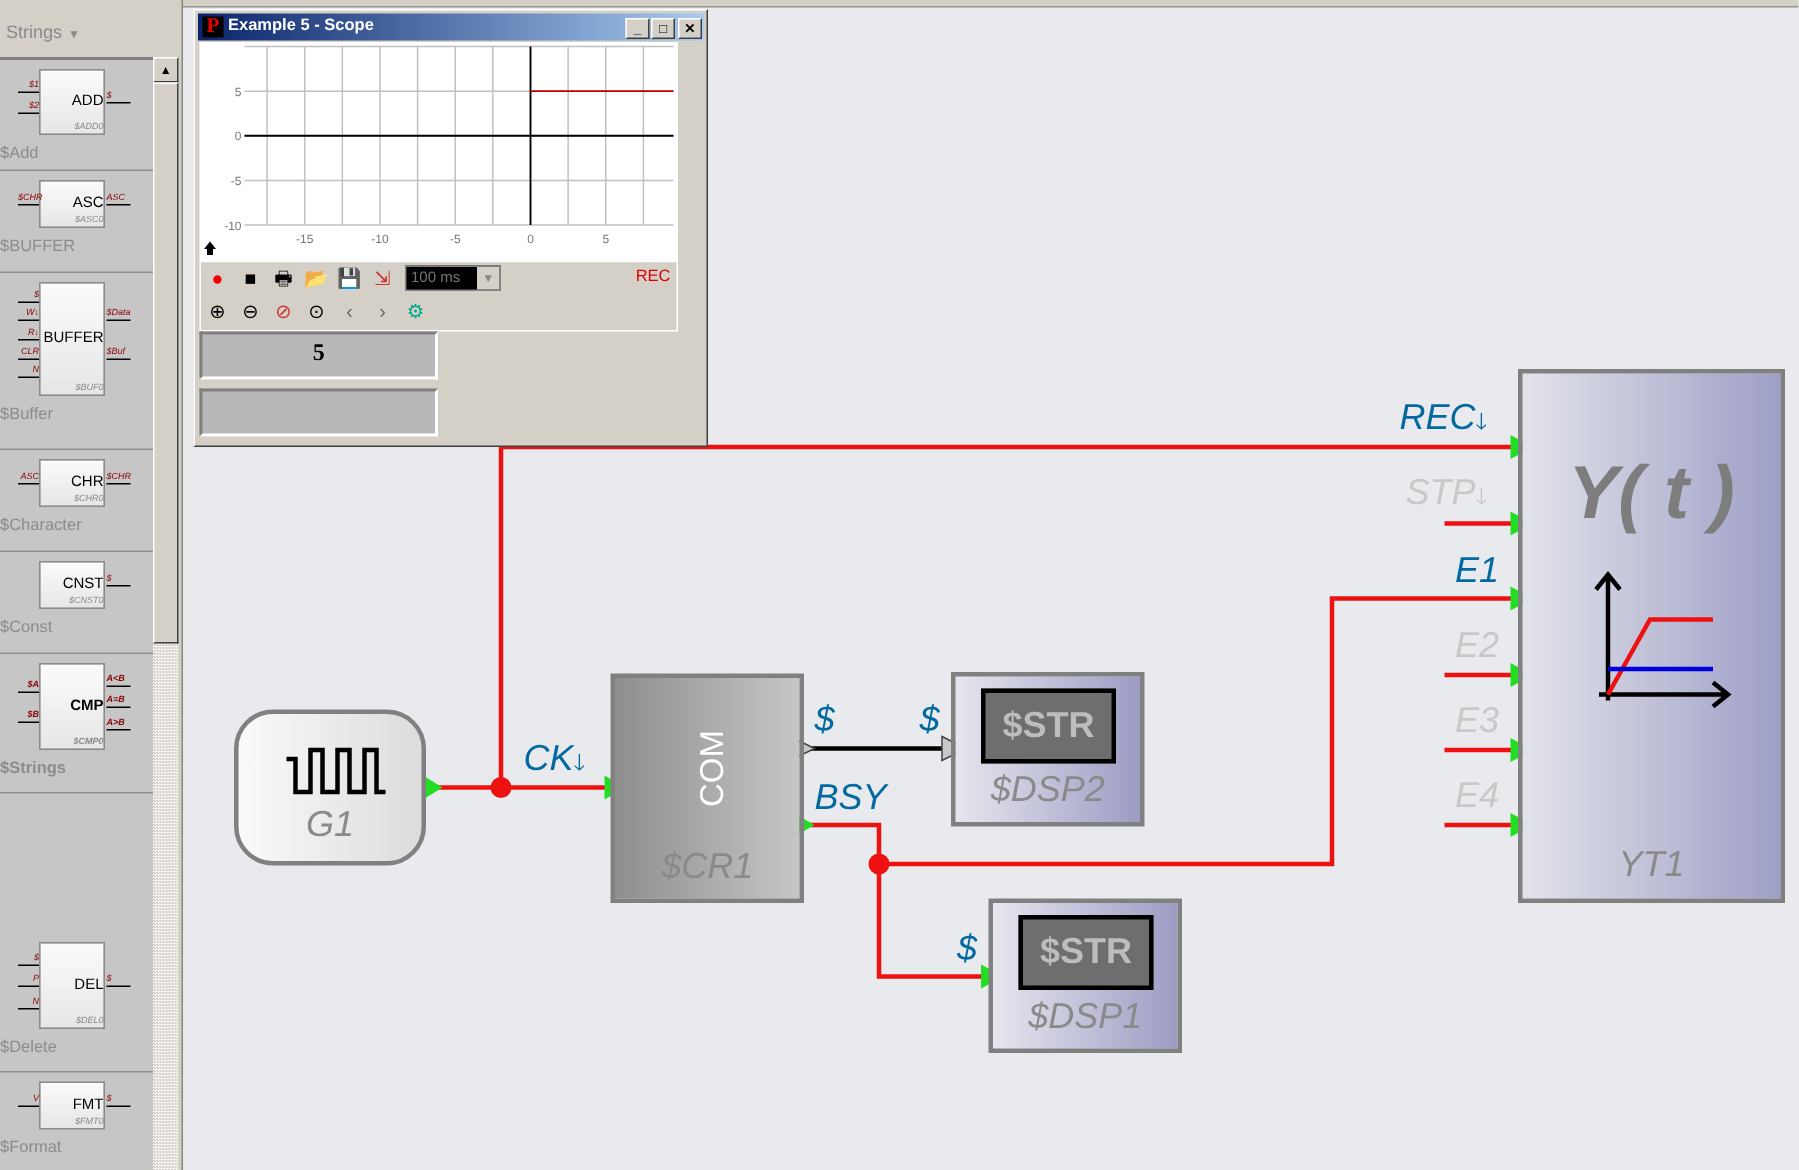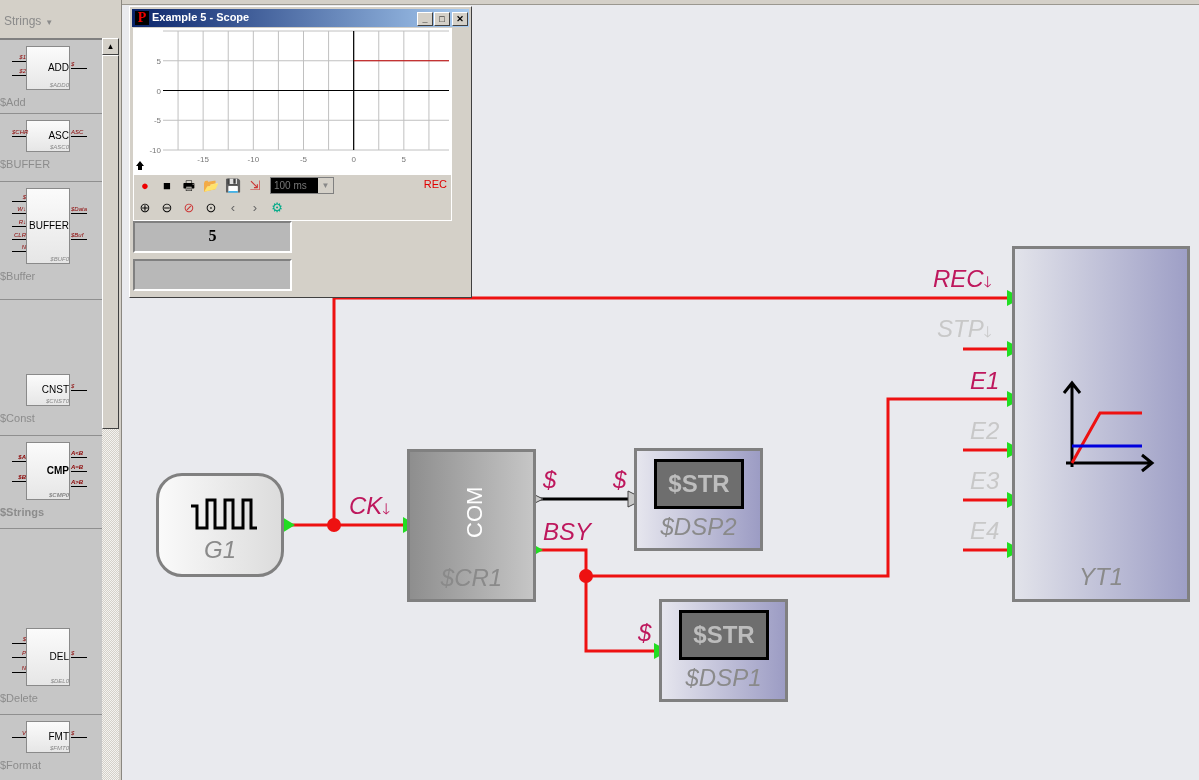--- a/index.html
+++ b/index.html
@@ -45,21 +45,21 @@
   .block { position: absolute; border: 3px solid #808080; }
   .blk-g1 { left: 33px; top: 467px; width: 128px; height: 104px; background: linear-gradient(90deg, #fafafa, #dcdcdc); border-radius: 26px; }
   .blk-cr1 { left: 284px; top: 443px; width: 129px; height: 153px; background: linear-gradient(90deg, #8e8e8e, #c6c6c6); }
   .blk-dsp2 { left: 511px; top: 442px; width: 129px; height: 103px; background: linear-gradient(90deg, #e6e6ee, #9c9cc4); }
   .blk-dsp1 { left: 536px; top: 593px; width: 129px; height: 103px; background: linear-gradient(90deg, #e6e6ee, #9c9cc4); }
   .blk-yt1 { left: 889px; top: 240px; width: 178px; height: 356px; background: linear-gradient(90deg, #e2e3ea, #9e9fc6); }
   .bname { position: absolute; left: 0; right: 0; text-align: center; font-style: italic; color: #8a8a8a; font-size: 24px; }
   .strbox { position: absolute; left: 17px; top: 8px; width: 90px; height: 50px; background: #6e6e6e; border: 3px solid #000; color: #bdbdbd; font-weight: bold; font-size: 24px; text-align: center; line-height: 44px; }
   .com-text { position: absolute; left: 40px; top: 28px; color: #fff; font-size: 22px; transform: rotate(-90deg); transform-origin: center; width: 50px; text-align: center; top: 48px; }
   .ytitle { position: absolute; left: 0; right: 0; top: 50px; text-align: center; font-size: 50px; font-weight: bold; font-style: italic; color: #7d7d7d; }
-  .portlbl { position: absolute; font-style: italic; font-size: 24px; color: #be185d; }
+  .portlbl { position: absolute; font-style: italic; font-size: 24px; color: #0369a1; }
   .portlbl.dim { color: #c8c8c8; }
 </style>
 </head>
 <body>
 
 <div id="root">
   <div class="top-edge"></div>
 
   <div class="palette">
     <div class="palette-header">
@@ -91,20 +91,29 @@
             <span class="sub">$BUF0</span>
           </div>
           <span class="pin" style="left: 12px; width: 14px; text-align: right; top: 11.6667px;">$</span>
           <span class="pin" style="left: 12px; width: 14px; text-align: right; top: 24.3333px;">W↓</span>
           <span class="pin" style="left: 12px; width: 14px; text-align: right; top: 37px;">R↓</span>
           <span class="pin" style="left: 12px; width: 14px; text-align: right; top: 49.6667px;">CLR</span>
           <span class="pin" style="left: 12px; width: 14px; text-align: right; top: 62.3333px;">N</span>
           <span class="pin" style="left: 71px; width: 16px; top: 24.3333px;">$Data</span>
           <span class="pin" style="left: 71px; width: 16px; top: 49.6667px;">$Buf</span>
           <div class="plabel" style="top: 88px;">$Buffer</div>
+        </div>
+        <div class="pitem" style="top: 260px; height: 68px;">
+          <div class="blk" style="left: 26px; top: 6px; width: 44px; height: 32px;">
+            <span class="code" style="margin-top: 9px;">CHR</span>
+            <span class="sub">$CHR0</span>
+          </div>
+          <span class="pin" style="left: 12px; width: 14px; text-align: right; top: 15px;">ASC</span>
+          <span class="pin" style="left: 71px; width: 16px; top: 15px;">$CHR</span>
+          <div class="plabel" style="top: 44px;">$Character</div>
         </div>
         <div class="pitem" style="top: 328px; height: 68px;">
           <div class="blk" style="left: 26px; top: 6px; width: 44px; height: 32px;">
             <span class="code" style="margin-top: 9px;">CNST</span>
             <span class="sub">$CNST0</span>
           </div>
           <span class="pin" style="left: 71px; width: 16px; top: 15px;">$</span>
           <div class="plabel" style="top: 44px;">$Const</div>
         </div>
         <div class="pitem" style="top: 396px; height: 93px; font-weight: bold;">
@@ -195,20 +204,21 @@
       <div class="strbox">$STR</div>
       <div class="bname" style="top:62px">$DSP2</div>
     </div>
 
     <div class="block blk-dsp1">
       <div class="strbox">$STR</div>
       <div class="bname" style="top:62px">$DSP1</div>
     </div>
 
     <div class="block blk-yt1">
+      <div class="ytitle">Y( t )</div>
       <svg width="100" height="100" style="position:absolute;left:45px;top:128px">
         <path d="M12 90 V8 M4 16 L12 6 L20 16" fill="none" stroke="#000" stroke-width="3"></path>
         <path d="M6 86 H92 M82 78 L92 86 L82 94" fill="none" stroke="#000" stroke-width="3"></path>
         <path d="M12 86 L40 36 H82" fill="none" stroke="#ee1111" stroke-width="3"></path>
         <path d="M12 69 H82" fill="none" stroke="#0000dd" stroke-width="3"></path>
       </svg>
       <div class="bname" style="top:314px">YT1</div>
     </div>
 
     <div class="portlbl" style="left:226px;top:486px"><span>CK</span><span style="font-size:15px;font-style:normal">🡓</span></div>

